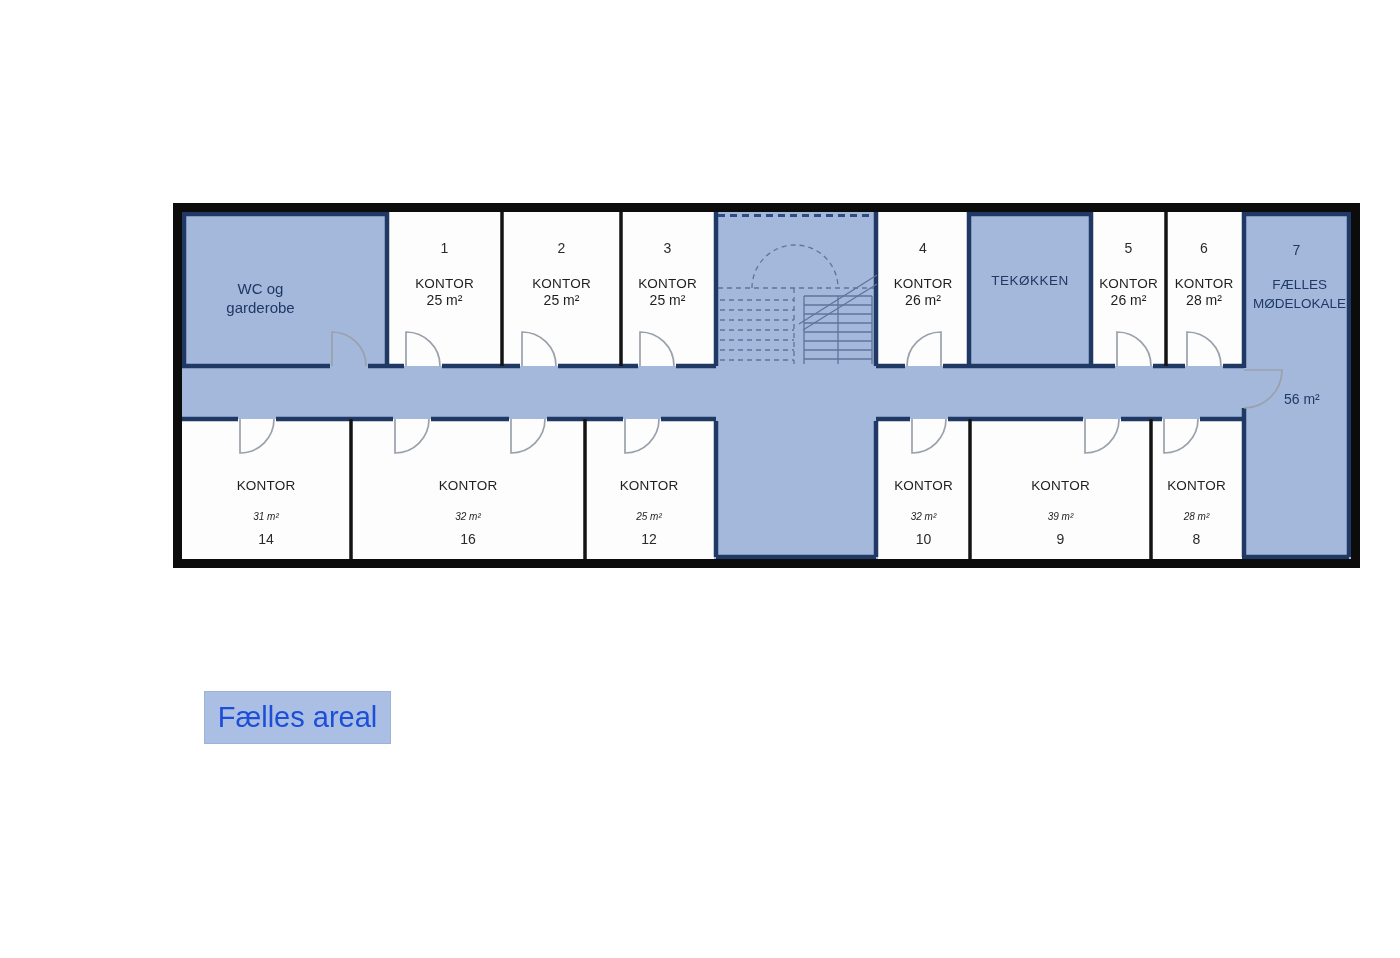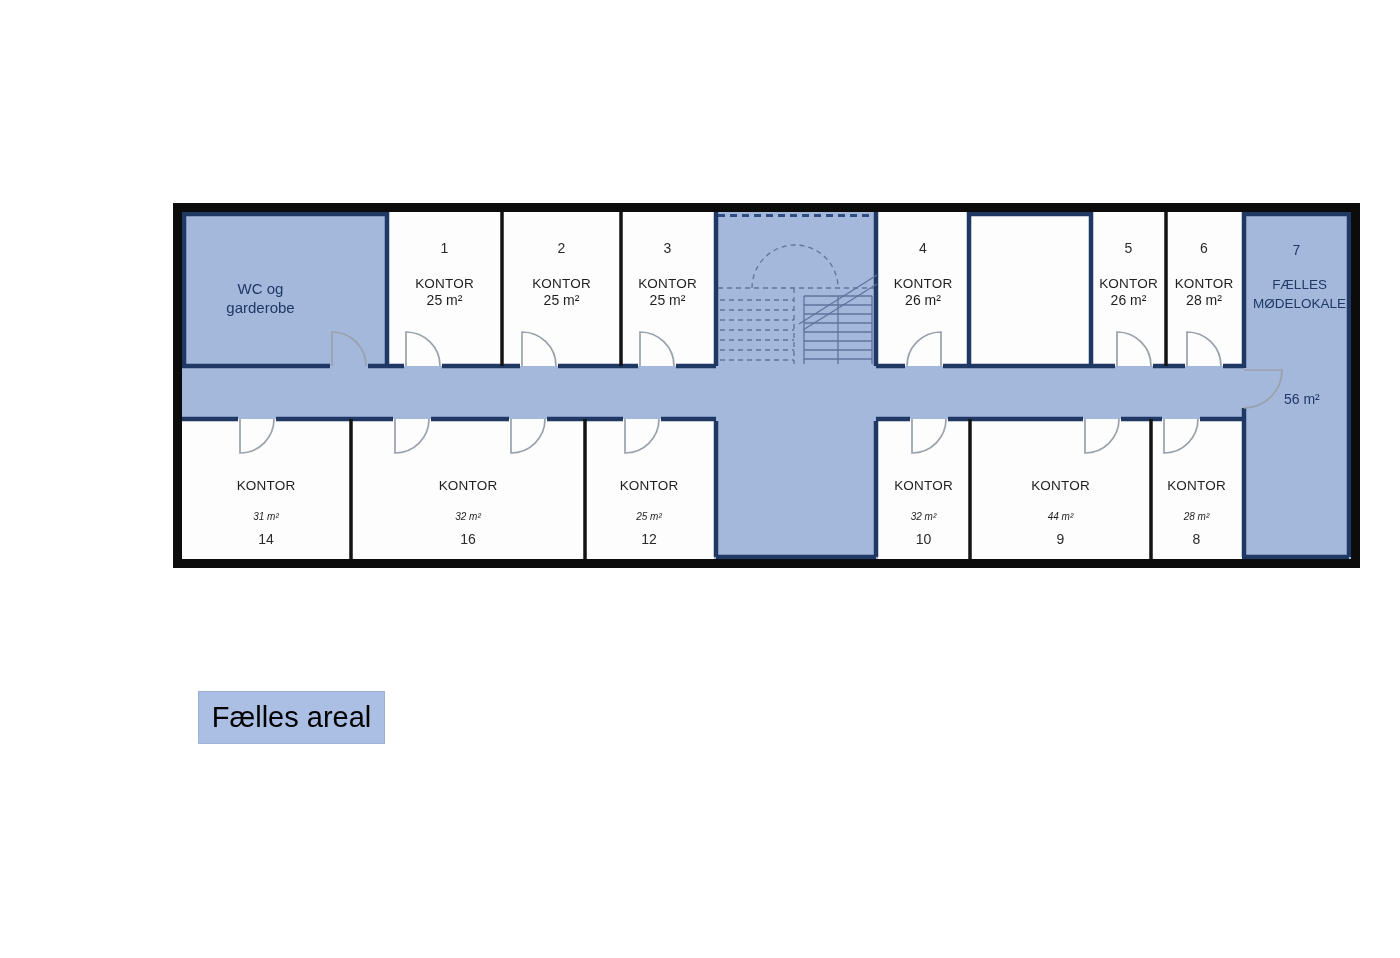--- a/index.html
+++ b/index.html
@@ -50,38 +50,41 @@
   .z-tek .tek-label{margin-top:61px;color:#1f3864;font-size:13.5px;letter-spacing:.5px;}
   .z-meet{display:flex;flex-direction:column;align-items:center;}
   .z-meet .num{margin-top:30px;font-size:14px;color:#1f3864;}
   .z-meet .meet-name{align-self:flex-start;margin-left:11px;margin-top:17px;color:#1f3864;
     font-size:13.5px;line-height:19px;text-align:center;}
   .z-meet .meet-area{position:absolute;left:42px;top:179px;font-size:14px;color:#1f3864;}
   
   .overlay{position:absolute;left:0;top:0;pointer-events:none;}
   
   .legend{
-    position:absolute;left:198px;top:691px;width:185px;height:51px;background:#aabfe3;
+    position:absolute;left:204px;top:691px;width:185px;height:51px;background:#aabfe3;
     border:1px solid #9eb2d6;display:flex;align-items:center;justify-content:center;
-    font-size:29px;color:#000000;text-align:center;
+    font-size:29px;color:#1d4ed8;text-align:center;
   }
 </style>
 </head>
 <body>
 
 <div class="plan">
 
   <div class="fill z-wc">
     <div class="wc-label">
       <div>WC og</div>
       <div>garderobe</div>
     </div>
   </div>
   <div class="fill z-stairs"></div>
   <div class="fill z-corr"></div>
+  <div class="fill z-tek">
+    <div class="tek-label">TEKØKKEN</div>
+  </div>
   <div class="fill z-meet">
     <span class="num">7</span>
     <div class="meet-name">
       <div>FÆLLES</div>
       <div>MØDELOKALE</div>
     </div>
     <span class="meet-area">56 m²</span>
   </div>
 
   <div class="room office-top o1">
@@ -130,21 +133,21 @@
     <span class="area">25 m²</span>
     <span class="num">12</span>
   </div>
   <div class="room office-bottom o10">
     <span class="name">KONTOR</span>
     <span class="area">32 m²</span>
     <span class="num">10</span>
   </div>
   <div class="room office-bottom o9">
     <span class="name">KONTOR</span>
-    <span class="area">44 m²</span>
+    <span class="area">39 m²</span>
     <span class="num">9</span>
   </div>
   <div class="room office-bottom o8">
     <span class="name">KONTOR</span>
     <span class="area">28 m²</span>
     <span class="num">8</span>
   </div>
 
   <svg class="overlay" width="1169" height="347" viewBox="0 0 1169 347">
 

